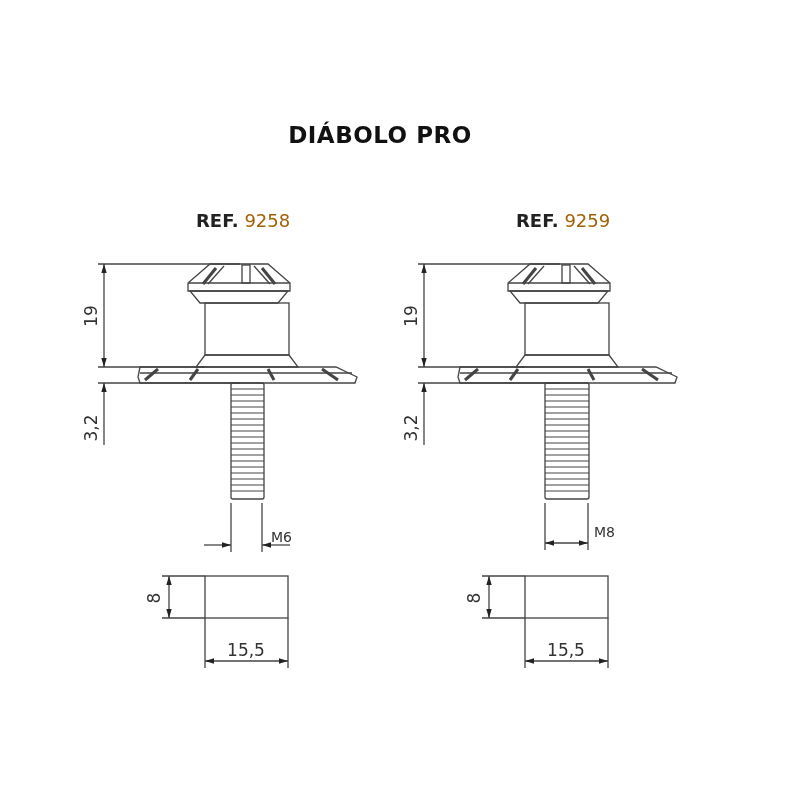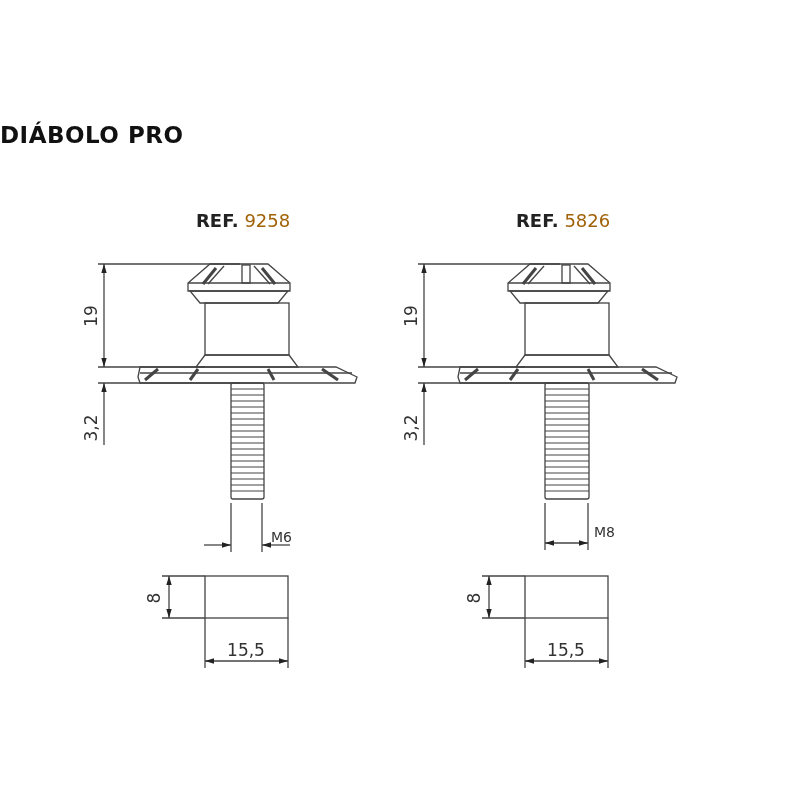--- a/index.html
+++ b/index.html
@@ -1,37 +1,37 @@
 <!DOCTYPE html>
 <html><head>
 <meta charset="utf-8">
 <style>
   html, body { margin:0; padding:0; background:#ffffff; }
   body { width:800px; height:800px; position:relative; overflow:hidden; font-family:"DejaVu Sans", sans-serif; }
-  .title { position:absolute; left:0; top:122px; width:760px; text-align:left; font-family:"DejaVu Sans", sans-serif; font-weight:bold; font-size:23px; color:#111; letter-spacing:0.5px; }
+  .title { position:absolute; left:0; top:122px; width:760px; text-align:center; font-family:"DejaVu Sans", sans-serif; font-weight:bold; font-size:23px; color:#111; letter-spacing:0.5px; }
   .ref { position:absolute; top:210px; font-size:18px; color:#222; white-space:nowrap; }
   .ref .ref-label { font-weight:bold; }
   .ref .ref-num { font-weight:normal; color:#a16207; }
   .ref-a { left:196px; }
   .ref-b { left:516px; }
   svg.drawing { position:absolute; left:0; top:0; }
   svg text { font-family:"DejaVu Sans", sans-serif; fill:#333; }
 </style>
 </head>
 <body>
 
 <div class="title">DIÁBOLO PRO</div>
 
 <div class="ref ref-a">
   <span class="ref-label">REF.</span>
   <span class="ref-num">9258</span>
 </div>
 <div class="ref ref-b">
   <span class="ref-label">REF.</span>
-  <span class="ref-num">5826</span>
+  <span class="ref-num">9259</span>
 </div>
 
 <svg class="drawing" width="800" height="800" viewBox="0 0 800 800" xmlns="http://www.w3.org/2000/svg">
   <defs>
     <marker id="arr" viewBox="0 0 10 10" refX="10" refY="5" markerWidth="7" markerHeight="7" orient="auto-start-reverse">
       <path d="M0,2 L10,5 L0,8 z" fill="#222"></path>
     </marker>
   </defs>
 
   <g stroke="#444" stroke-width="1.3" fill="none">

